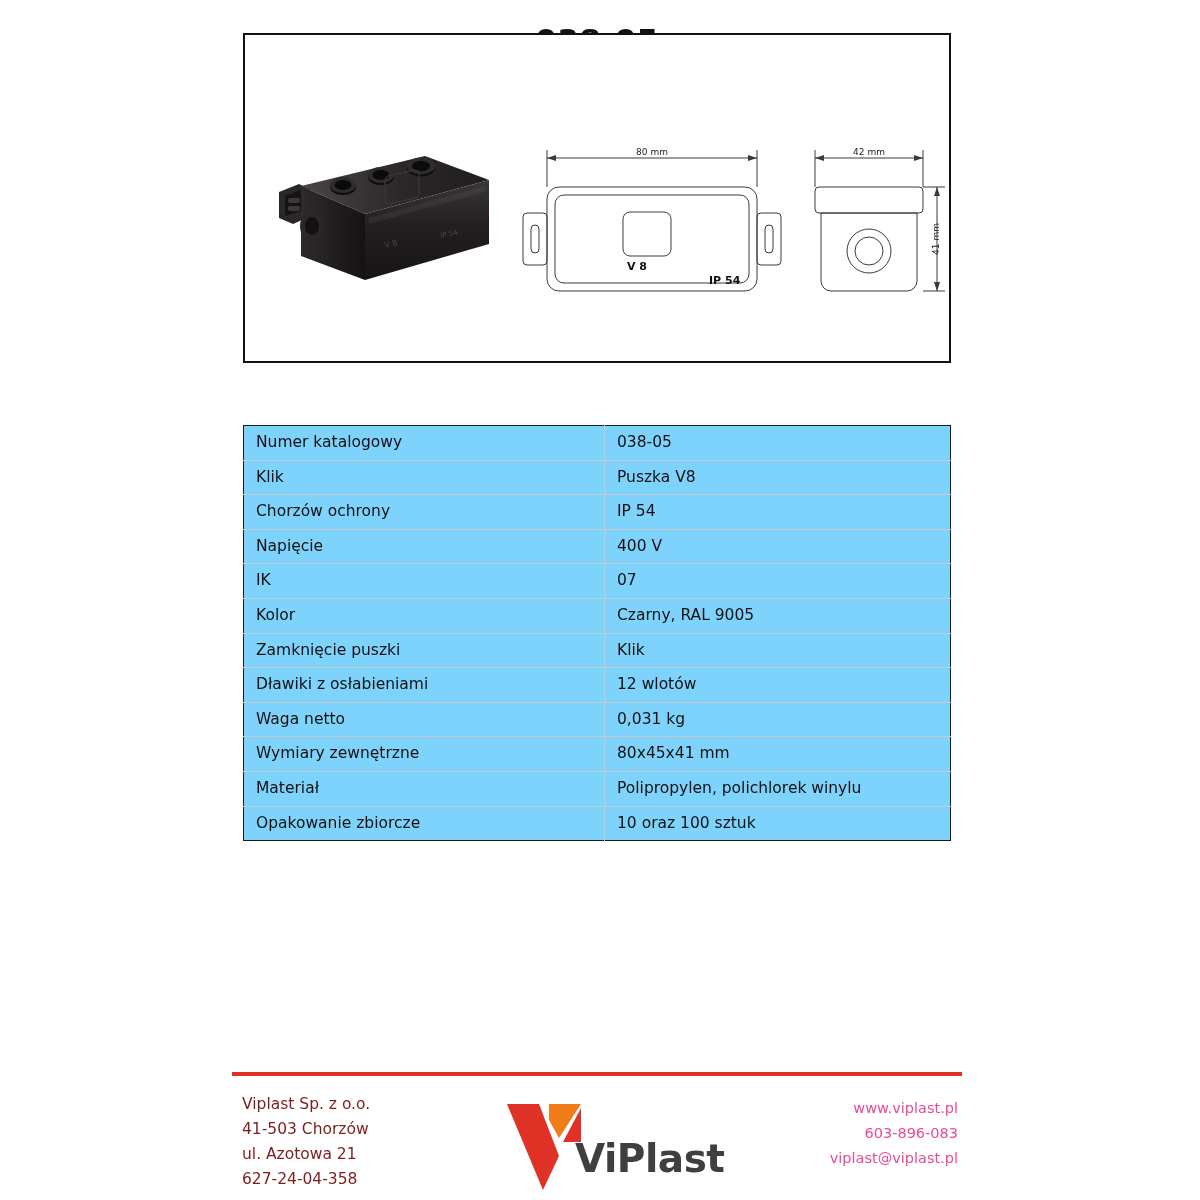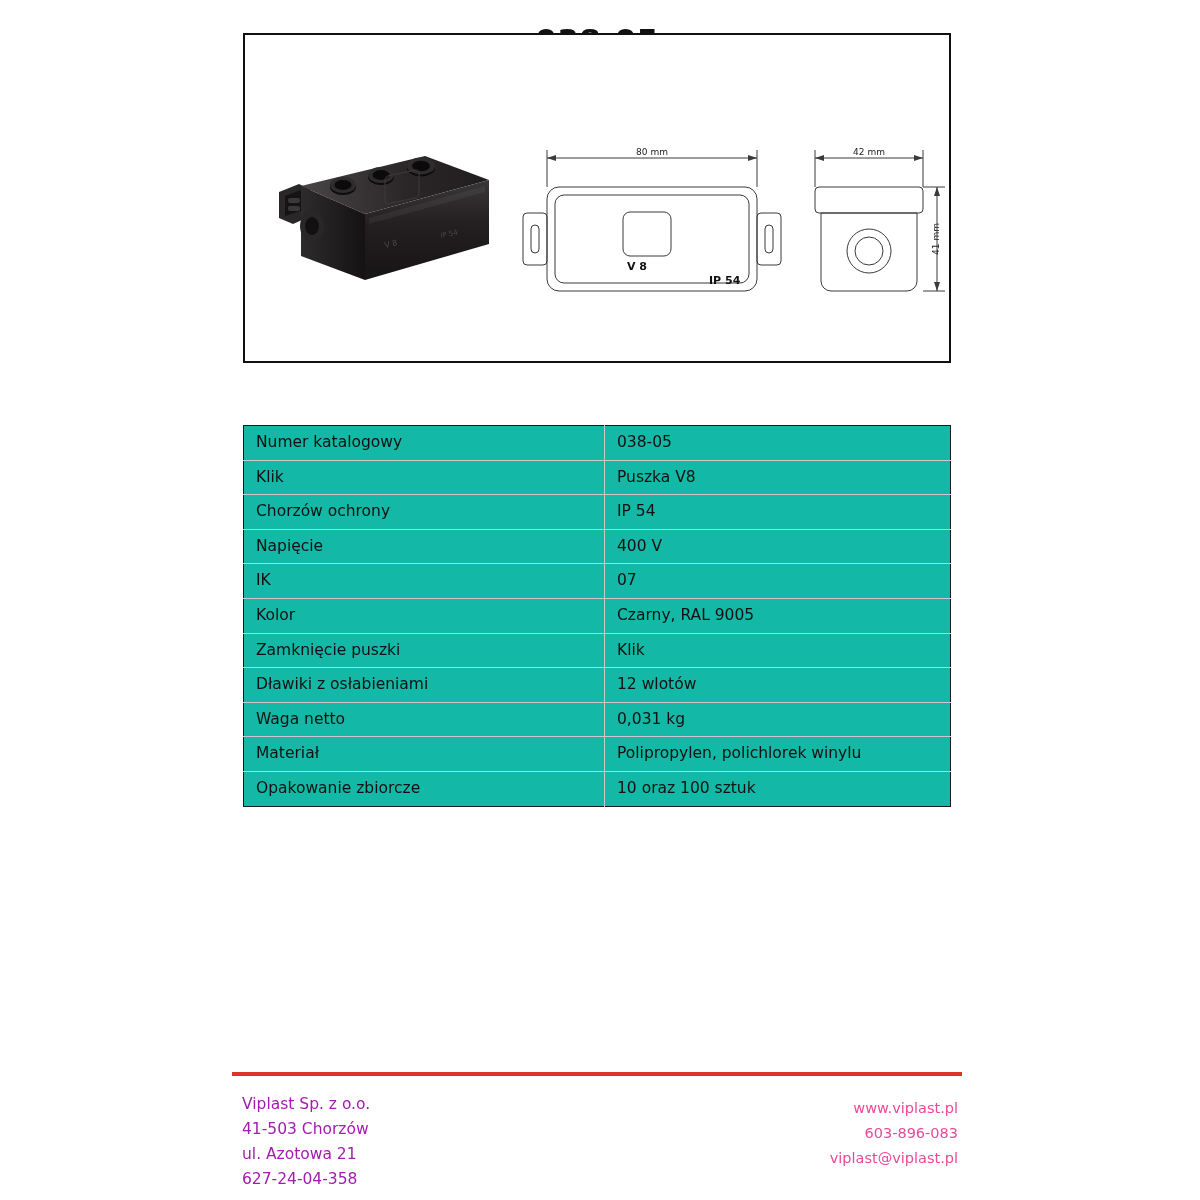--- a/index.html
+++ b/index.html
@@ -66,21 +66,21 @@
   .drawings { position: absolute; inset: 0; }
 
   
   .spec-table {
     position: absolute;
     left: 243px;
     top: 425px;
     width: 708px;
     border-collapse: collapse;
     border: 1px solid #1a1a1a;
-    background: #14b8a6;
+    background: #7dd3fc;
   }
   .spec-table td {
     border-bottom: 1px solid #c9c9c9;
     padding: 7px 10px 8px 12px;
     font-size: 15.5px;
     line-height: 1.2;
     color: #111;
     vertical-align: middle;
     height: 17px;
   }
@@ -103,21 +103,21 @@
     top: 1086px;
     width: 730px;
     height: 110px;
   }
   .addr {
     position: absolute;
     left: 10px;
     top: 6px;
     font-size: 15.5px;
     line-height: 25px;
-    color: #a21caf;
+    color: #7f1d1d;
     white-space: nowrap;
   }
   .contact {
     position: absolute;
     right: 4px;
     top: 10px;
     font-size: 14.5px;
     line-height: 25px;
     color: #ec4899;
     text-align: right;
@@ -294,20 +294,24 @@
     </tr>
     <tr>
       <td class="key">Dławiki z osłabieniami</td>
       <td class="val">12 wlotów</td>
     </tr>
     <tr>
       <td class="key">Waga netto</td>
       <td class="val">0,031 kg</td>
     </tr>
     <tr>
+      <td class="key">Wymiary zewnętrzne</td>
+      <td class="val">80x45x41 mm</td>
+    </tr>
+    <tr>
       <td class="key">Materiał</td>
       <td class="val">Polipropylen, polichlorek winylu</td>
     </tr>
     <tr>
       <td class="key">Opakowanie zbiorcze</td>
       <td class="val">10 oraz 100 sztuk</td>
     </tr>
   </tbody>
 </table>
 
@@ -315,19 +319,29 @@
 
 <div class="footer">
 
   <div class="addr">
     <div>Viplast Sp. z o.o.</div>
     <div>41-503 Chorzów</div>
     <div>ul. Azotowa 21</div>
     <div>627-24-04-358</div>
   </div>
 
+  <div class="logo">
+    <svg viewBox="0 0 225 110" width="225" height="110">
+
+      <path d="M10,18 L42,18 L62,70 L46,104 Z" fill="#e03127"></path>
+
+      <path d="M52,18 L84,18 L62,52 L52,34 Z" fill="#f07d1a"></path>
+      <path d="M66,56 L84,22 L84,56 Z" fill="#e03127"></path>
+    </svg>
+    <div class="logo-text">ViPlast</div>
+  </div>
 
   <div class="contact">
     <div>www.viplast.pl</div>
     <div>603-896-083</div>
     <div>viplast@viplast.pl</div>
   </div>
 </div>
 
 </body></html>

